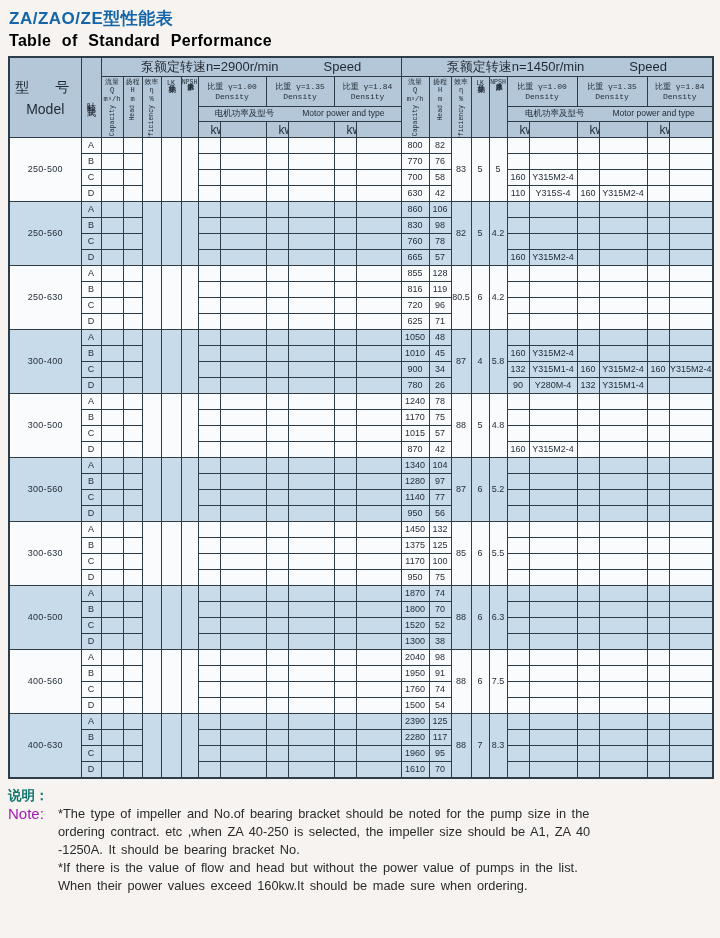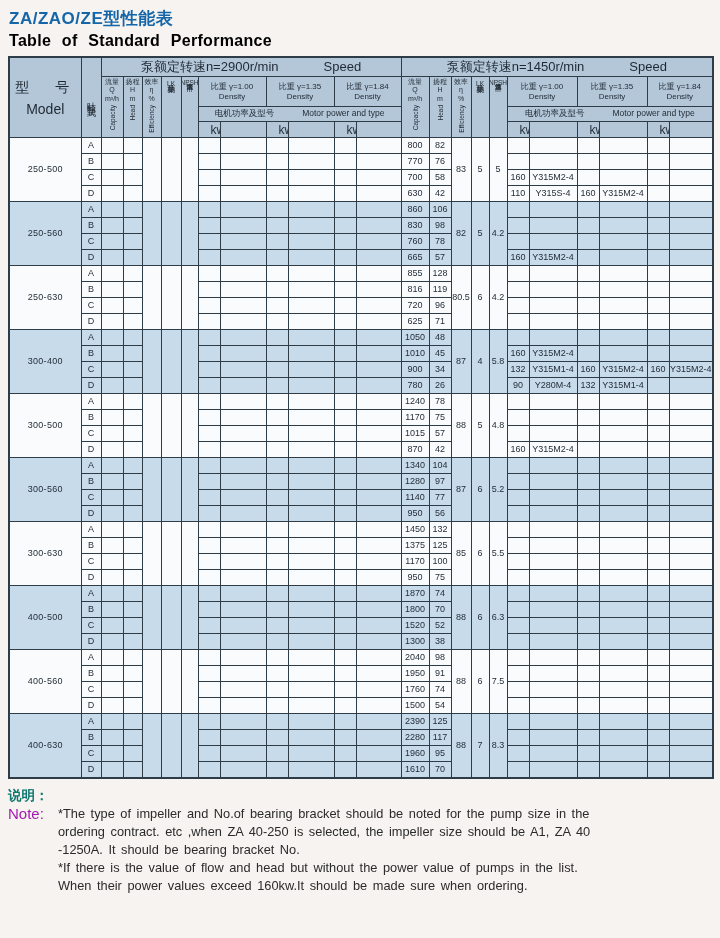--- a/index.html
+++ b/index.html
@@ -19,21 +19,21 @@
   }
   .perf th, .perf td {
     border: 1px solid #2e3c48; padding: 0; text-align: center;
     vertical-align: middle; overflow: hidden; color: #1f2933;
   }
   .perf thead th { background: #b4c7d9; font-weight: normal; }
   .perf tbody td { background: #fafbfd; font-size: 9px; line-height: 1; }
   .perf tbody tr { height: 16px; }
   .perf tbody tr.shaded td { background: #c8dbeb; }
 
-  tr.hr1 { height: 17px; } tr.hr2 { height: 30px; }
+  tr.hr1 { height: 17px; } tr.hr2 { height: 30px; font-family: Liberation Mono, monospace; }
   tr.hr3 { height: 15px; } tr.hr4 { height: 16px; }
 
   th.model-h { font-size: 14px; }
   th.model-h .m1 { letter-spacing: 6px; margin-bottom: 4px; }
   .vtext { writing-mode: vertical-rl; text-orientation: upright; line-height: 1; display: inline-block; }
   th.imp-h .vtext { font-size: 9px; letter-spacing: 2px; }
   th.speed-h { font-size: 13px; }
   th.speed-h .sp-en { margin-left: 45px; }
 
   .colwrap { display: flex; flex-direction: column; align-items: center; justify-content: flex-start; height: 60px; }

